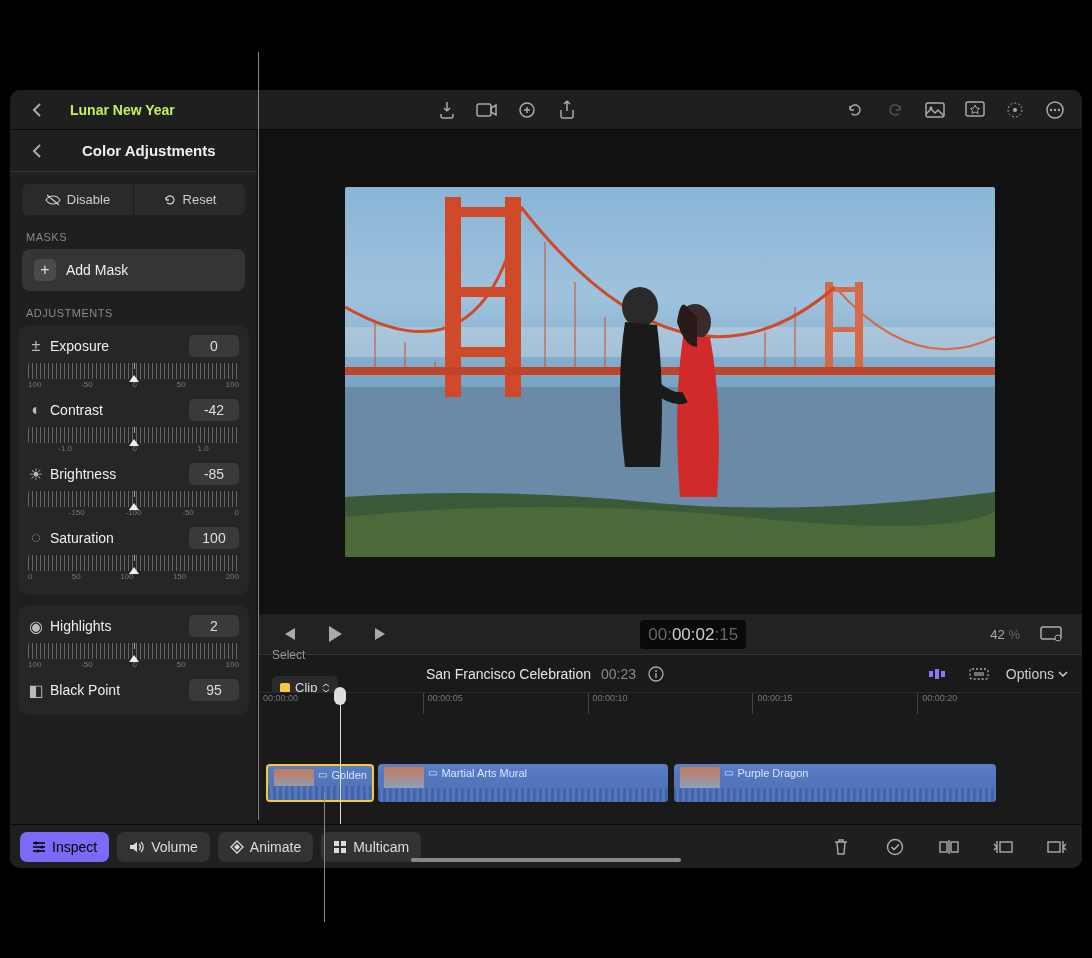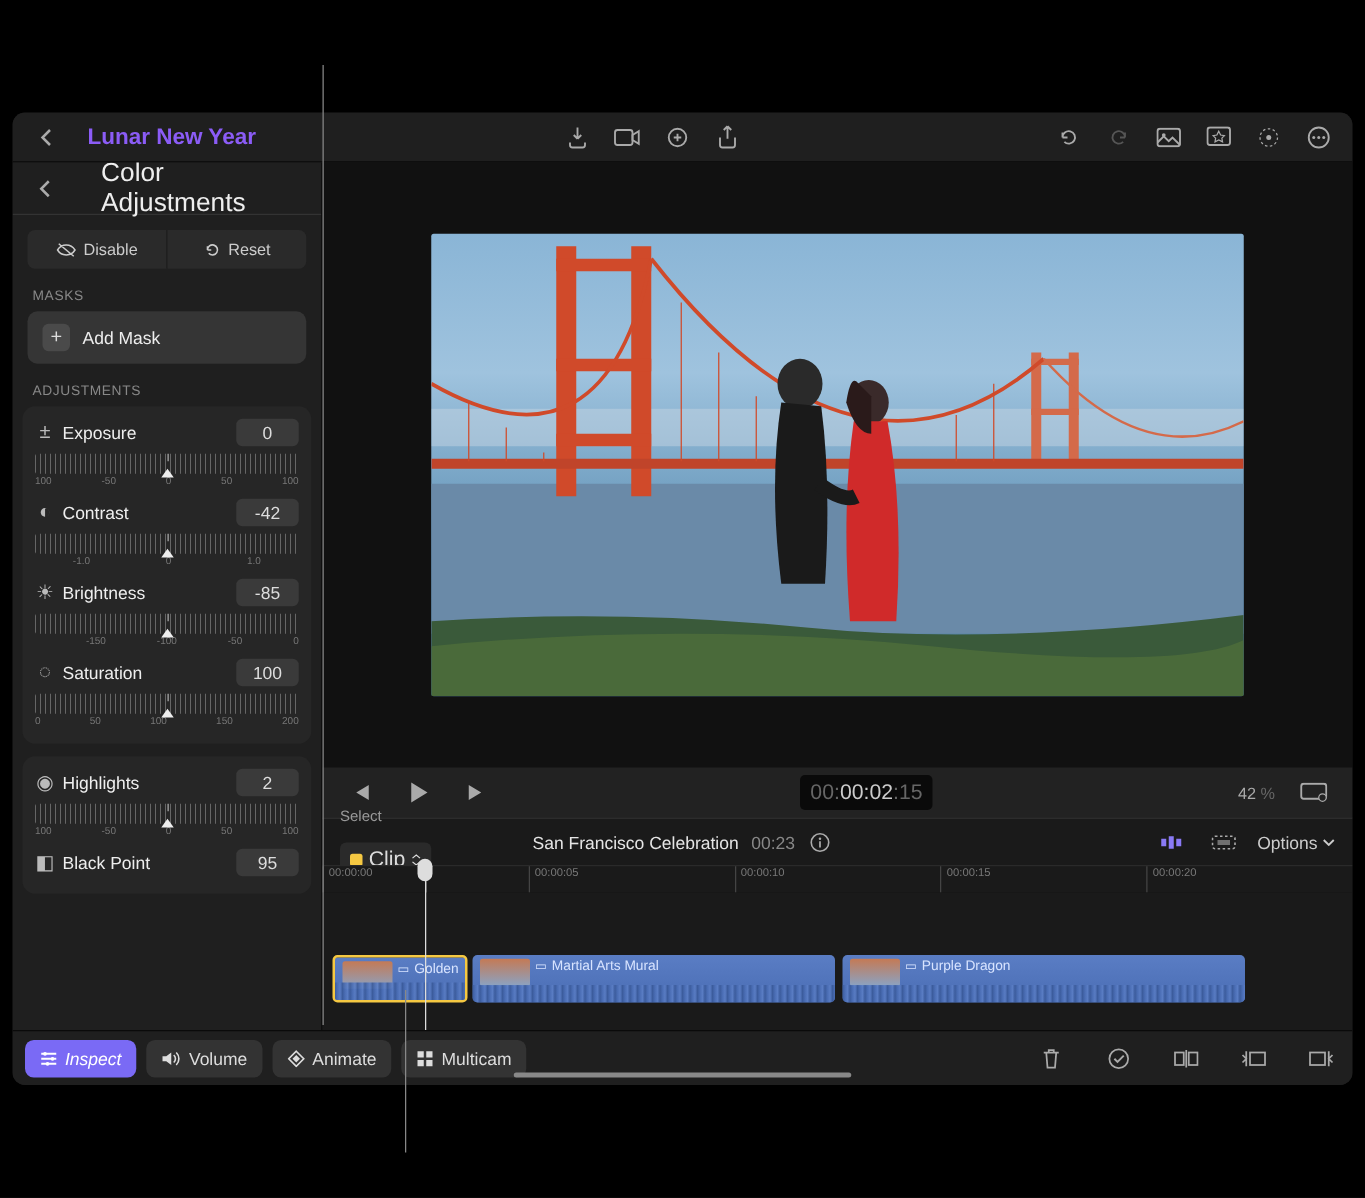--- a/index.html
+++ b/index.html
@@ -2,32 +2,32 @@
 <html><head>
 <meta charset="utf-8">
 <style>
 * { margin: 0; padding: 0; box-sizing: border-box; font-family: -apple-system, BlinkMacSystemFont, "Segoe UI", sans-serif; }
 body { background: #000; color: #e5e5e5; width: 1092px; height: 958px; overflow: hidden; position: relative; }
 
 .app-frame { position: absolute; top: 90px; left: 10px; right: 10px; bottom: 90px; background: #1a1a1a; border-radius: 10px; overflow: hidden; display: flex; flex-direction: column; }
 
 
 .topbar { height: 40px; background: #1f1f1f; display: flex; align-items: center; padding: 0 12px; gap: 8px; border-bottom: 1px solid #0a0a0a; }
-.topbar-title { font-size: 18px; font-weight: 600; color: #8b5cf6; margin-left: 10px; }
+.topbar-title { font-size: 14px; font-weight: 600; color: #bef264; margin-left: 10px; }
 .topbar-spacer { flex: 1; }
 .icon-btn { width: 30px; height: 30px; display: flex; align-items: center; justify-content: center; color: #aaa; cursor: pointer; border-radius: 5px; }
 .icon-btn.disabled { color: #555; }
 .topbar-group { display: flex; gap: 10px; align-items: center; }
 
 .main-row { flex: 1; display: flex; min-height: 0; }
 
 
 .sidebar { width: 248px; background: #1f1f1f; display: flex; flex-direction: column; border-right: 1px solid #0a0a0a; overflow-y: auto; }
 .sidebar-header { height: 42px; display: flex; align-items: center; padding: 0 12px; gap: 10px; border-bottom: 1px solid #333; }
-.sidebar-header-title { font-size: 21px; font-weight: 400; color: #eee; margin-left: 20px; }
+.sidebar-header-title { font-size: 15px; font-weight: 700; color: #eee; margin-left: 20px; }
 
 .panel-btns { display: flex; gap: 0; padding: 12px 12px; }
 .panel-btn { flex: 1; background: #2a2a2a; border: none; color: #ccc; padding: 8px 0; font-size: 13px; display: flex; align-items: center; justify-content: center; gap: 6px; cursor: pointer; }
 .panel-btn:first-child { border-radius: 6px 0 0 6px; border-right: 1px solid #1a1a1a; }
 .panel-btn:last-child { border-radius: 0 6px 6px 0; }
 
 .sec-label { font-size: 11px; color: #888; letter-spacing: 0.5px; padding: 4px 16px 6px; }
 .add-mask-btn { margin: 0 12px 12px; background: #353535; border: none; color: #eee; padding: 10px 12px; font-size: 14px; display: flex; align-items: center; gap: 10px; border-radius: 8px; cursor: pointer; }
 .plus-badge { width: 22px; height: 22px; border-radius: 5px; background: #4a4a4a; display: flex; align-items: center; justify-content: center; font-size: 16px; color: #ddd; }
 
@@ -51,21 +51,21 @@
 
 
 .playbar { height: 40px; background: #222; display: flex; align-items: center; padding: 0 16px; gap: 16px; }
 .timecode { font-family: ui-monospace, monospace; font-size: 17px; background: #0a0a0a; padding: 4px 8px; border-radius: 4px; color: #ccc; }
 .timecode .tc-dim { color: #666; }
 .zoom-pct { font-size: 13px; color: #aaa; margin-left: auto; }
 
 
 .tl-header { height: 38px; background: #1a1a1a; display: flex; align-items: center; padding: 0 14px; gap: 10px; border-top: 1px solid #333; }
 .tl-select { font-size: 12px; color: #999; }
-.clip-pill { display: flex; align-items: center; gap: 5px; background: #2a2a2a; padding: 4px 8px; border-radius: 5px; font-size: 17px; color: #ddd; }
+.clip-pill { display: flex; align-items: center; gap: 5px; background: #2a2a2a; padding: 4px 8px; border-radius: 5px; font-size: 13px; color: #ddd; }
 .yellow-dot { width: 10px; height: 10px; background: #f5c842; border-radius: 2px; }
 .tl-title { margin-left: auto; margin-right: auto; position: absolute; left: 50%; transform: translateX(-50%); display: flex; gap: 10px; align-items: center; font-size: 14px; }
 .tl-dur { color: #888; }
 .tl-right { margin-left: auto; display: flex; gap: 12px; align-items: center; }
 .options-btn { font-size: 14px; color: #ccc; display: flex; align-items: center; gap: 4px; cursor: pointer; }
 
 .tl-ruler { height: 22px; background: #1a1a1a; position: relative; border-top: 1px solid #2a2a2a; }
 .tl-tick { position: absolute; top: 0; font-size: 9px; color: #777; border-left: 1px solid #444; padding-left: 4px; height: 100%; }
 .playhead { position: absolute; top: 0; bottom: 0; width: 1px; background: #ddd; z-index: 5; }
 .playhead-knob { position: absolute; top: -6px; left: -6px; width: 12px; height: 18px; background: #ddd; border-radius: 6px; }
@@ -73,21 +73,21 @@
 .tl-tracks { height: 110px; background: #1a1a1a; position: relative; padding-top: 50px; }
 .tl-clip { position: absolute; height: 38px; background: linear-gradient(to bottom, #5a7dc4 0%, #4a6db4 100%); border-radius: 4px; font-size: 11px; color: #d8e4ff; padding: 3px 6px; display: flex; align-items: flex-start; gap: 4px; overflow: hidden; }
 .tl-clip.selected { border: 2px solid #f5c842; background: linear-gradient(to bottom, #5a7dc4 0%, #4a6db4 100%); }
 .tl-clip::before { content: ""; position: absolute; left: 0; right: 0; bottom: 0; height: 14px; background: repeating-linear-gradient(to right, #3a5a9a 0, #4a6db4 2px, #5a7dc4 4px, #3a5a9a 6px); opacity: 0.9; }
 .clip-thumb { width: 40px; height: 22px; background: linear-gradient(#c47a55, #8aa3c4); border-radius: 2px; flex-shrink: 0; }
 .clip-cam { font-size: 10px; }
 
 
 .toolbar { height: 44px; background: #1f1f1f; display: flex; align-items: center; padding: 0 10px; gap: 8px; border-top: 1px solid #0a0a0a; }
 .tool-btn { background: #333; border: none; color: #ddd; padding: 7px 12px; font-size: 14px; border-radius: 7px; display: flex; align-items: center; gap: 6px; cursor: pointer; }
-.tool-btn.active { background: #7a6af5; color: #ffffff; font-style: italic; }
+.tool-btn.active { background: #7a6af5; color: #000000; }
 .toolbar-right { margin-left: auto; display: flex; gap: 24px; align-items: center; }
 .home-bar { position: absolute; bottom: 6px; left: 50%; transform: translateX(-50%); width: 270px; height: 4px; background: #888; border-radius: 3px; }
 
 
 .callout { position: absolute; background: #888; z-index: 20; }
 
 svg { display: block; }
 </style>
 </head>
 <body>

